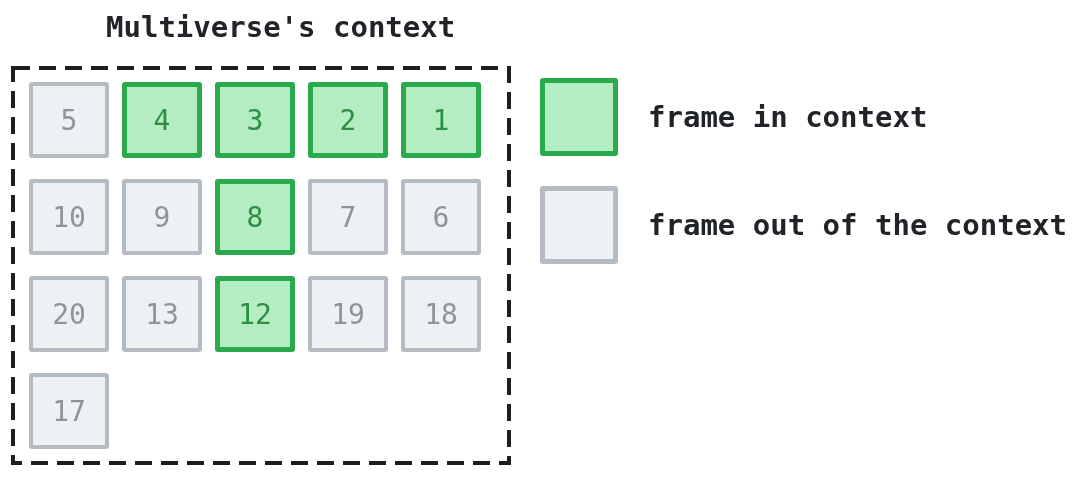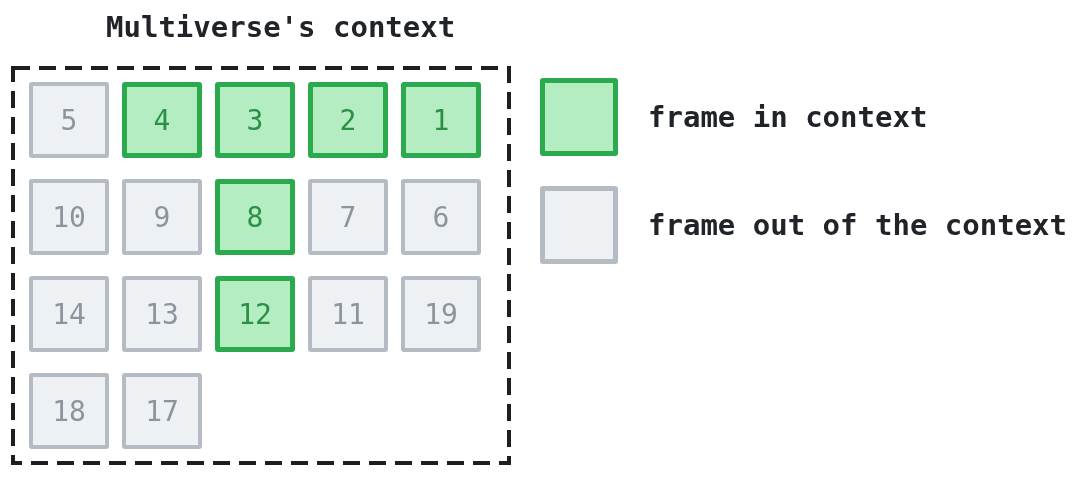--- a/index.html
+++ b/index.html
@@ -113,24 +113,23 @@
     <div class="cell out">5</div>
     <div class="cell in">4</div>
     <div class="cell in">3</div>
     <div class="cell in">2</div>
     <div class="cell in">1</div>
     <div class="cell out">10</div>
     <div class="cell out">9</div>
     <div class="cell in">8</div>
     <div class="cell out">7</div>
     <div class="cell out">6</div>
-    <div class="cell out">14</div>
+    <div class="cell out">20</div>
     <div class="cell out">13</div>
     <div class="cell in">12</div>
-    <div class="cell out">11</div>
     <div class="cell out">19</div>
     <div class="cell out">18</div>
     <div class="cell out">17</div>
   </div>
 
 <div class="legend-row row-0">
   <div class="swatch in"></div>
   <div class="legend-label">frame in context</div>
 </div>
 

